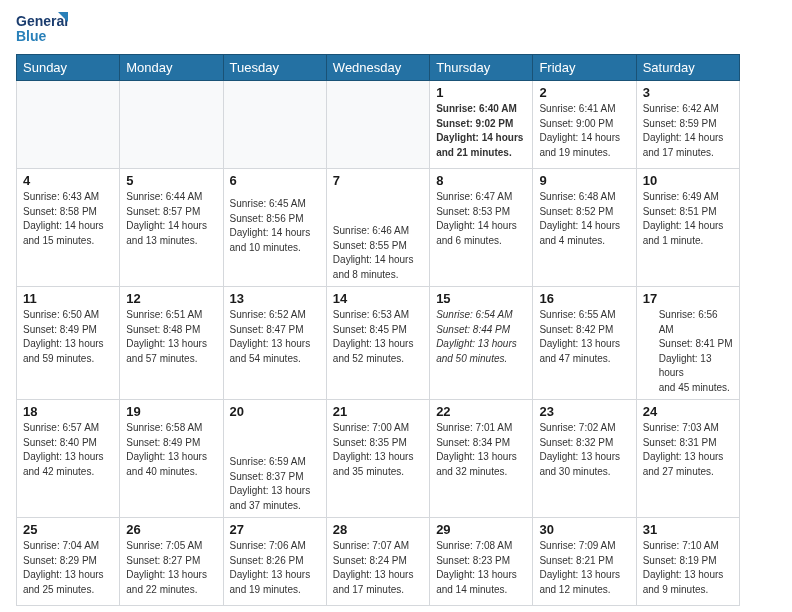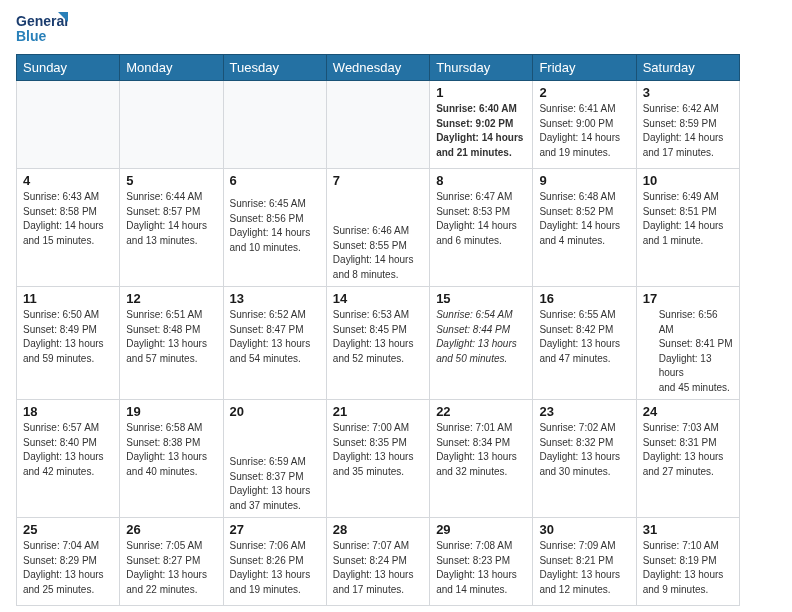--- a/index.html
+++ b/index.html
@@ -247,21 +247,21 @@
           <td>
             <span class="day-number">18</span>
             <div class="day-info" style="white-space: pre-line;">Sunrise: 6:57 AM
 Sunset: 8:40 PM
 Daylight: 13 hours
 and 42 minutes.</div>
           </td>
           <td>
             <span class="day-number">19</span>
             <div class="day-info" style="white-space: pre-line;">Sunrise: 6:58 AM
-Sunset: 8:38 PM
+Sunset: 8:49 PM
 Daylight: 13 hours
 and 40 minutes.</div>
           </td>
           <td>
             <span class="day-number">20</span>
             <div class="day-info" style="white-space: pre-line; margin-top: 36px;">Sunrise: 6:59 AM
 Sunset: 8:37 PM
 Daylight: 13 hours
 and 37 minutes.</div>
           </td>

